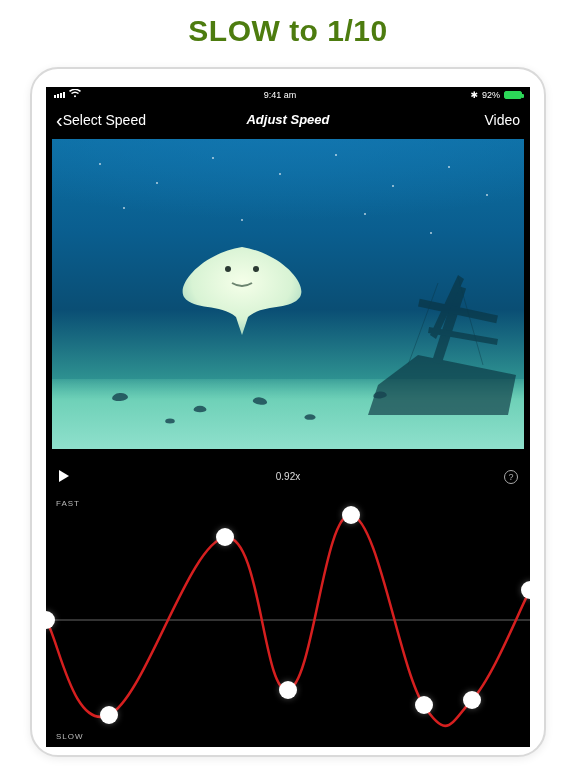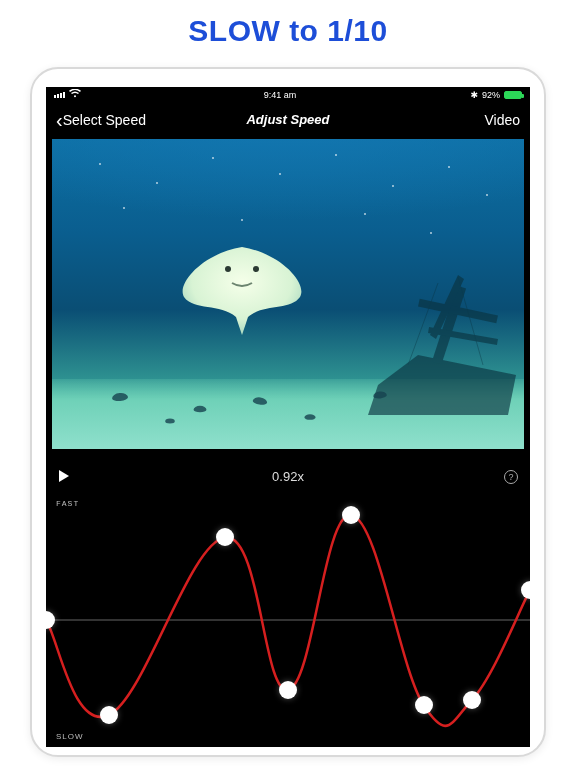--- a/index.html
+++ b/index.html
@@ -3,21 +3,21 @@
 <meta charset="utf-8">
 <style>
   * { margin: 0; padding: 0; box-sizing: border-box; }
   html, body { width: 576px; height: 768px; background: #fff; font-family: -apple-system, Helvetica, Arial, sans-serif; overflow: hidden; }
 
   .promo {
     text-align: center;
     font-weight: 800;
     font-size: 30px;
     letter-spacing: 0.5px;
-    color: #1d4ed8;
+    color: #4d7c0f;
     padding: 14px 0 18px;
     line-height: 1.15;
   }
 
   .device-frame {
     width: 516px;
     margin: 0 auto;
     border: 2px solid #d9d9d9;
     border-radius: 28px;
     background: #fff;
@@ -122,25 +122,25 @@
     display:flex; align-items:center; justify-content:space-between;
     padding: 0 12px;
     font-size: 11px;
   }
   .play-btn { cursor:pointer; }
   .help-btn {
     width:14px; height:14px; border:1px solid #aaa; border-radius:50%;
     display:flex; align-items:center; justify-content:center;
     font-size:9px; color:#aaa; cursor:pointer;
   }
-  .speed-readout { position:absolute; left:0; right:0; text-align:center; font-size:13px; color:#ddd; pointer-events:none;}
+  .speed-readout { position:absolute; left:0; right:0; text-align:center; font-size:10px; color:#ddd; pointer-events:none;}
   .axis-label {
     position:absolute; left:10px; font-size:8px; letter-spacing:1px; color:#bbb;
   }
-  .axis-fast { top:34px;font-family:Liberation Mono, monospace; }
+  .axis-fast { top:34px; }
   .axis-slow { bottom:4px; }
   .curve-area {
     position:absolute; left:0; right:0; top:30px; bottom:0;
   }
   .curve-area svg { width:100%; height:100%; display:block; }
   .knob {
     position:absolute; width:18px; height:18px; border-radius:50%;
     background:#fff; transform:translate(-50%,-50%);
     box-shadow:0 0 6px rgba(255,255,255,0.3);
     cursor:grab;

